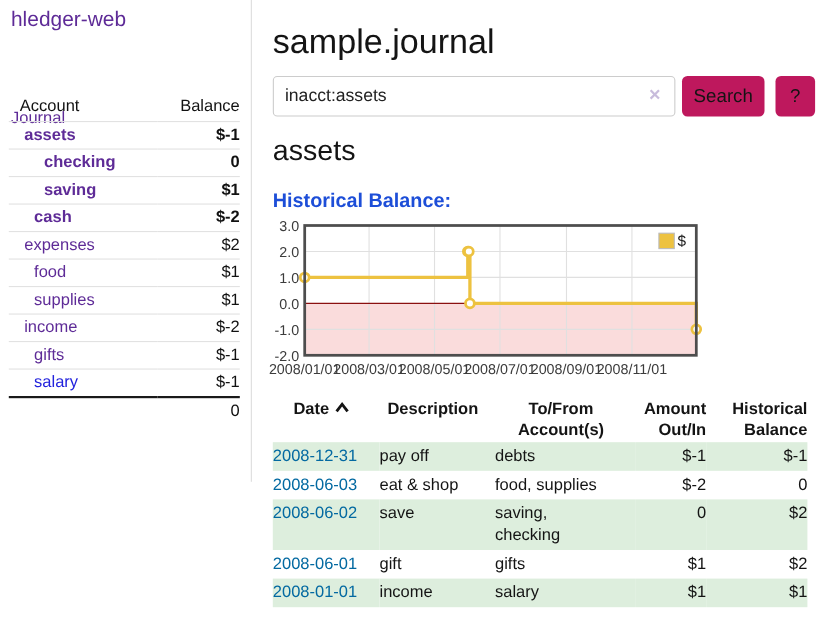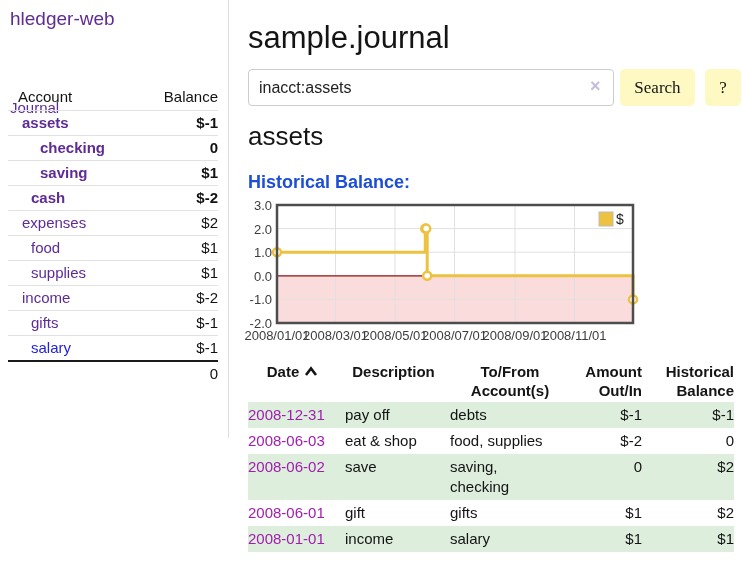--- a/index.html
+++ b/index.html
@@ -23,39 +23,39 @@
   .neg{color:#9e1a1a;}
   .neg-light{color:#c98b8b;}
 
   
   .page-title{position:absolute;left:248px;top:20px;font-size:31px;font-weight:400;color:#141414;margin:0;}
   .search-input{position:absolute;left:248px;top:69px;width:366px;height:37px;box-sizing:border-box;
                 border:1px solid #ccc;border-radius:4px;padding:0 30px 0 10px;font-size:16px;color:#222;
                 font-family:"Liberation Sans",sans-serif;background:#fff;}
   .search-clear{position:absolute;left:590px;top:77px;font-size:18px;font-weight:700;color:#c8bcdc;
                 line-height:18px;cursor:pointer;}
-  .btn{position:absolute;top:69px;height:37px;box-sizing:border-box;background:#fef9c3;border:none;
-       border-radius:5px;font-size:17px;color:#141414;font-family:Liberation Serif, serif;cursor:pointer;}
+  .btn{position:absolute;top:69px;height:37px;box-sizing:border-box;background:#be185d;border:none;
+       border-radius:5px;font-size:17px;color:#141414;font-family:Liberation Sans, sans-serif;cursor:pointer;}
   .btn-search{left:620px;width:75px;}
   .btn-help{left:705px;width:36px;}
 
   
   .acct-heading{position:absolute;left:248px;top:121px;font-size:26px;font-weight:400;color:#141414;margin:0;}
   .chart-label{position:absolute;left:248px;top:172px;font-size:18px;font-weight:700;color:#1d4ed8;}
   .chart-wrap{position:absolute;left:240px;top:200px;width:502px;height:145px;}
 
   
   .reg-table{position:absolute;left:248px;top:360px;width:486px;border-collapse:collapse;font-size:15px;}
   .reg-table th{font-weight:700;text-align:center;vertical-align:top;padding:2px 8px 2px 0;
                 white-space:pre-line;line-height:19px;color:#141414;}
   .reg-table th.r,.reg-table td.r{text-align:right;padding-right:0;}
   .reg-table td{padding:3px 8px 3px 0;vertical-align:top;line-height:20px;color:#141414;}
   .reg-table tr.shaded{background:#ddeedd;}
   .reg-table td.tofrom{white-space:pre-line;}
-  .date-link{color:#a21caf;}
+  .date-link{color:#0369a1;}
   .sort-icon{display:inline-block;vertical-align:baseline;margin-left:5px;}
 </style>
 </head>
 <body>
 
 <div class="screen">
 
   <a class="brand">hledger-web</a>
   <a class="nav-journal">Journal</a>
   <div class="side-divider"></div>

